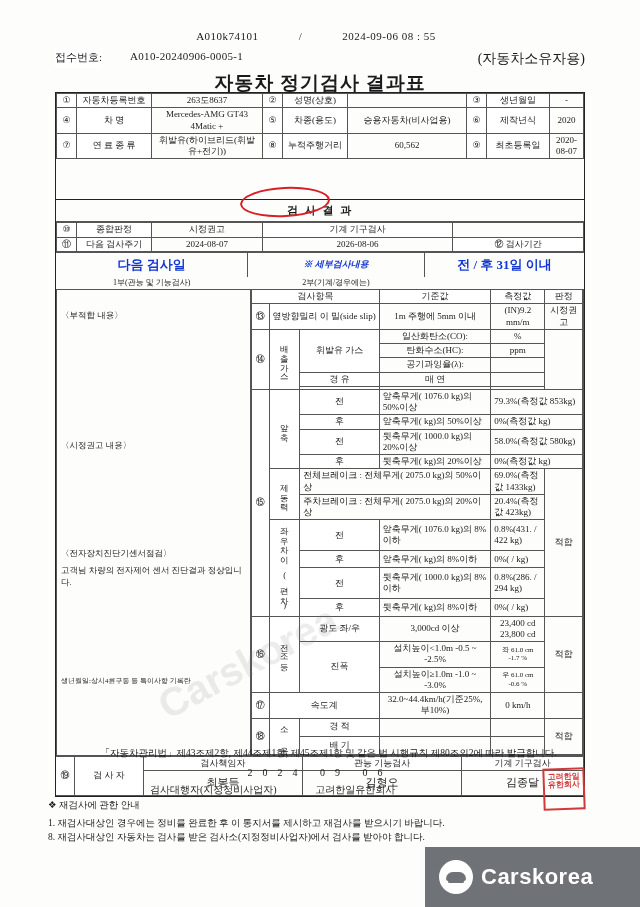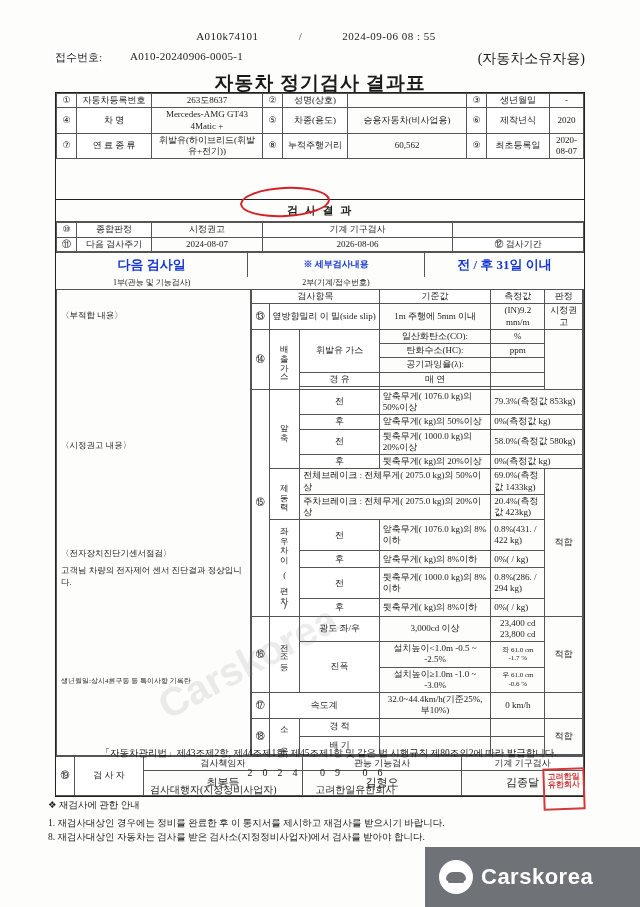--- a/index.html
+++ b/index.html
@@ -296,26 +296,26 @@
         <td class="c hand">2026-08-06</td>
         <td class="c lbl">⑫ 검사기간</td>
       </tr>
     </tbody>
       </table>
 
     <table>
       <tbody>
           <tr class="blue-row">
         <td class="c blue blue-lg" style="width:185px;border-bottom:none;border-left:none;">다음 검사일</td>
-        <td class="c blue" style="width:170px;border-bottom:none;">※ 세부검사내용</td>
+        <td class="c blue" style="width:170px;border-bottom:none;font-style:italic;">※ 세부검사내용</td>
         <td class="c blue blue-lg" style="border-bottom:none;border-right:none;">전 / 후 31일 이내</td>
       </tr>
       <tr>
         <td class="c small" style="border:none;">1부(관능 및 기능검사)</td>
-        <td class="c small" style="border:none;">2부(기계/접수번호)</td>
+        <td class="c small" style="border:none;">2부(기계/경우에는)</td>
         <td style="border:none;"></td>
       </tr>
     </tbody>
       </table>
 
     <table style="border-top:0.7px solid #555;">
       <tbody>
           <tr>
 
         <td class="l left-notes" style="width:185px;vertical-align:top;padding:2px 4px;" rowspan="2">

